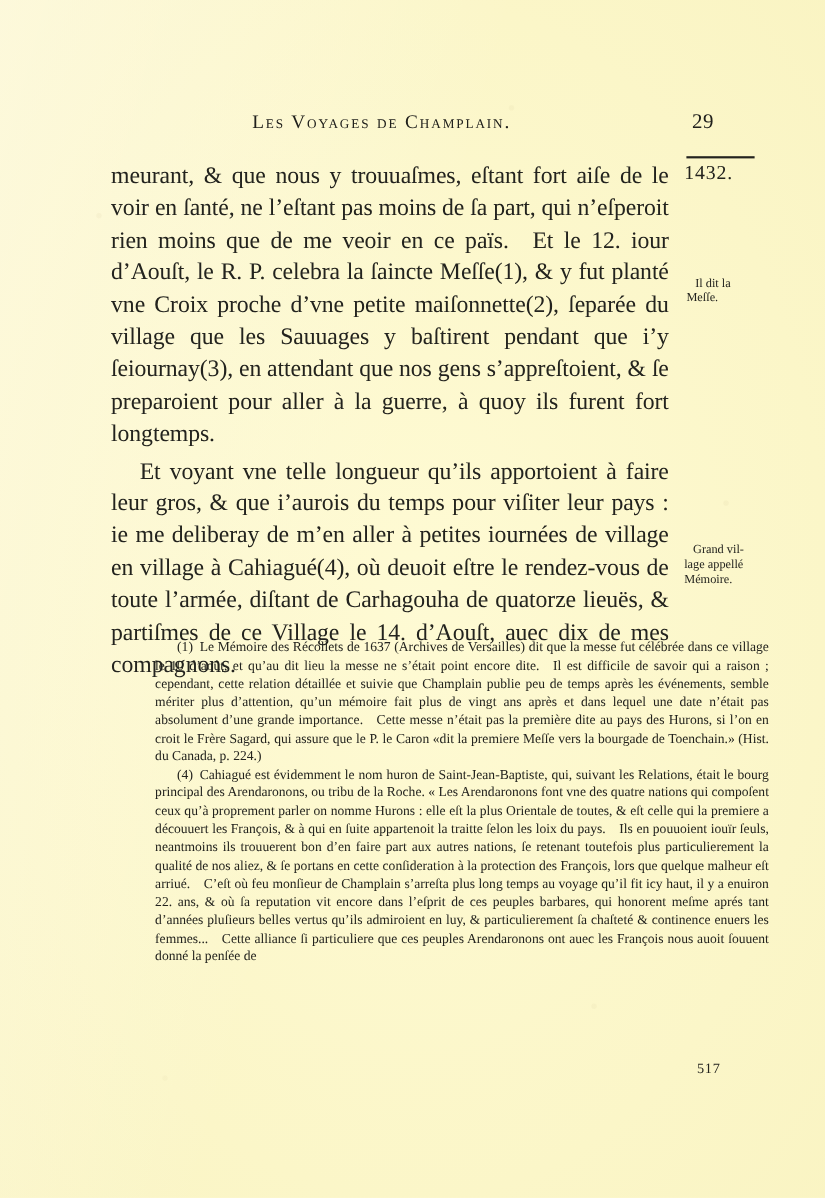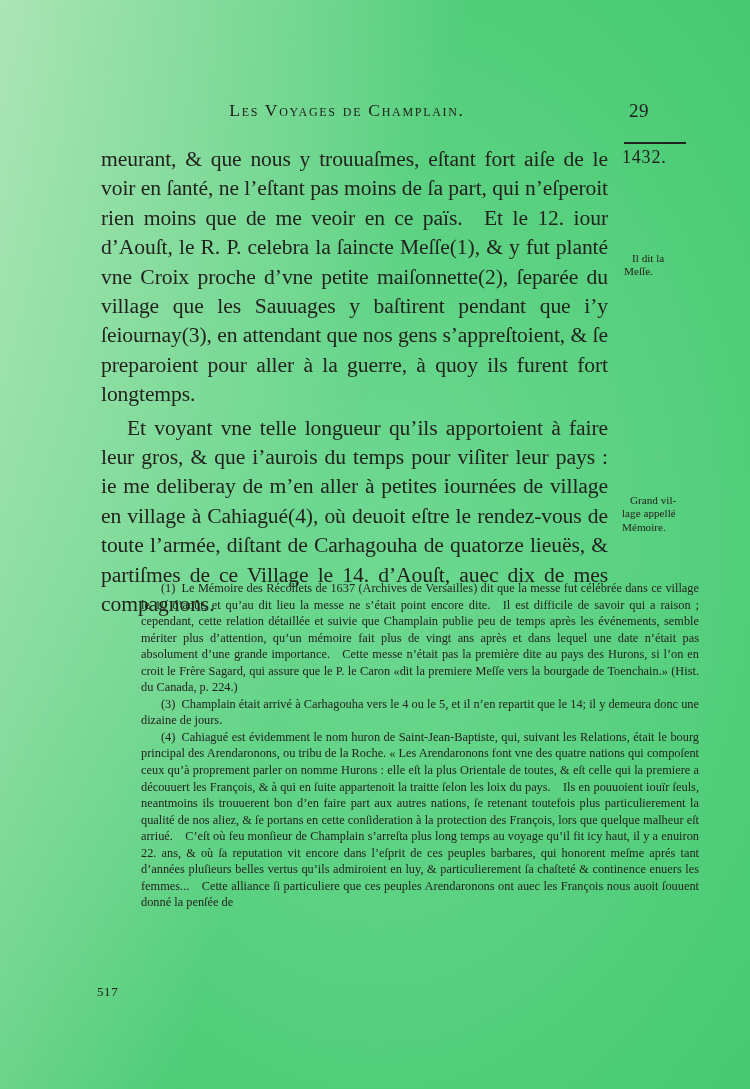--- a/index.html
+++ b/index.html
@@ -7,21 +7,21 @@
     padding: 0;
     background: #ffffff;
   }
   body {
     font-family: "Liberation Serif", serif;
   }
   .page {
     position: relative;
     width: 750px;
     height: 1089px;
-    background: #22c55e;
+    background: #fef9c3;
     overflow: hidden;
     box-sizing: border-box;
   }
   
   .page::before {
     content: "";
     position: absolute;
     inset: 0;
     pointer-events: none;
     background:
@@ -148,23 +148,23 @@
   }
   .footnotes p {
     margin: 0;
     text-indent: 20px;
   }
 
   
   .signature {
     position: absolute;
     left: 97px;
-    top: 984px;
+    top: 963px;
     width: 558px;
-    text-align: left;
+    text-align: right;
     font-size: 13px;
     letter-spacing: 0.6px;
     color: #23231e;
   }
 </style>
 </head>
 <body>
 
 <div class="page">
   <div class="content">
@@ -190,20 +190,19 @@
       <span class="mn-line">Mémoire.</span>
     </div>
 
     <div class="maintext">
       <p class="tight">meurant, &amp; que nous y trouuaſmes, eſtant fort aiſe de le voir en ſanté, ne l’eſtant pas moins de ſa part, qui n’eſperoit rien moins que de me veoir en ce païs. Et le 12. iour d’Aouſt, le R. P. celebra la ſaincte Meſſe(1), &amp; y fut planté vne Croix proche d’vne petite maiſonnette(2), ſeparée du village que les Sauuages y baſtirent pendant que i’y ſeiournay(3), en attendant que nos gens s’appreſtoient, &amp; ſe preparoient pour aller à la guerre, à quoy ils furent fort longtemps.</p>
       <p class="indent lastpara tight">Et voyant vne telle longueur qu’ils apportoient à faire leur gros, &amp; que i’aurois du temps pour viſiter leur pays : ie me deliberay de m’en aller à petites iournées de village en village à Cahiagué(4), où deuoit eſtre le rendez-vous de toute l’armée, diſtant de Carhagouha de quatorze lieuës, &amp; partiſmes de ce Village le 14. d’Aouſt, auec dix de mes compagnons.</p>
     </div>
 
     <div class="footnotes">
       <p>(1) Le Mémoire des Récollets de 1637 (Archives de Versailles) dit que la messe fut célébrée dans ce village le 10 d’août, et qu’au dit lieu la messe ne s’était point encore dite. Il est difficile de savoir qui a raison ; cependant, cette relation détaillée et suivie que Champlain publie peu de temps après les événements, semble mériter plus d’attention, qu’un mémoire fait plus de vingt ans après et dans lequel une date n’était pas absolument d’une grande importance. Cette messe n’était pas la première dite au pays des Hurons, si l’on en croit le Frère Sagard, qui assure que le P. le Caron «dit la premiere Meſſe vers la bourgade de Toenchain.» (Hist. du Canada, p. 224.)</p>
-      <p>(3) Champlain était arrivé à Carhagouha vers le 4 ou le 5, et il n’en repartit que le 14; il y demeura donc une dizaine de jours.</p>
       <p>(4) Cahiagué est évidemment le nom huron de Saint-Jean-Baptiste, qui, suivant les Relations, était le bourg principal des Arendaronons, ou tribu de la Roche. « Les Arendaronons font vne des quatre nations qui compoſent ceux qu’à proprement parler on nomme Hurons : elle eſt la plus Orientale de toutes, &amp; eſt celle qui la premiere a découuert les François, &amp; à qui en ſuite appartenoit la traitte ſelon les loix du pays. Ils en pouuoient iouïr ſeuls, neantmoins ils trouuerent bon d’en faire part aux autres nations, ſe retenant toutefois plus particulierement la qualité de nos aliez, &amp; ſe portans en cette conſideration à la protection des François, lors que quelque malheur eſt arriué. C’eſt où feu monſieur de Champlain s’arreſta plus long temps au voyage qu’il fit icy haut, il y a enuiron 22. ans, &amp; où ſa reputation vit encore dans l’eſprit de ces peuples barbares, qui honorent meſme aprés tant d’années pluſieurs belles vertus qu’ils admiroient en luy, &amp; particulierement ſa chaſteté &amp; continence enuers les femmes... Cette alliance ſi particuliere que ces peuples Arendaronons ont auec les François nous auoit ſouuent donné la penſée de</p>
     </div>
 
     <div class="signature">517</div>
 
   </div>
 </div>
 
 </body></html>

